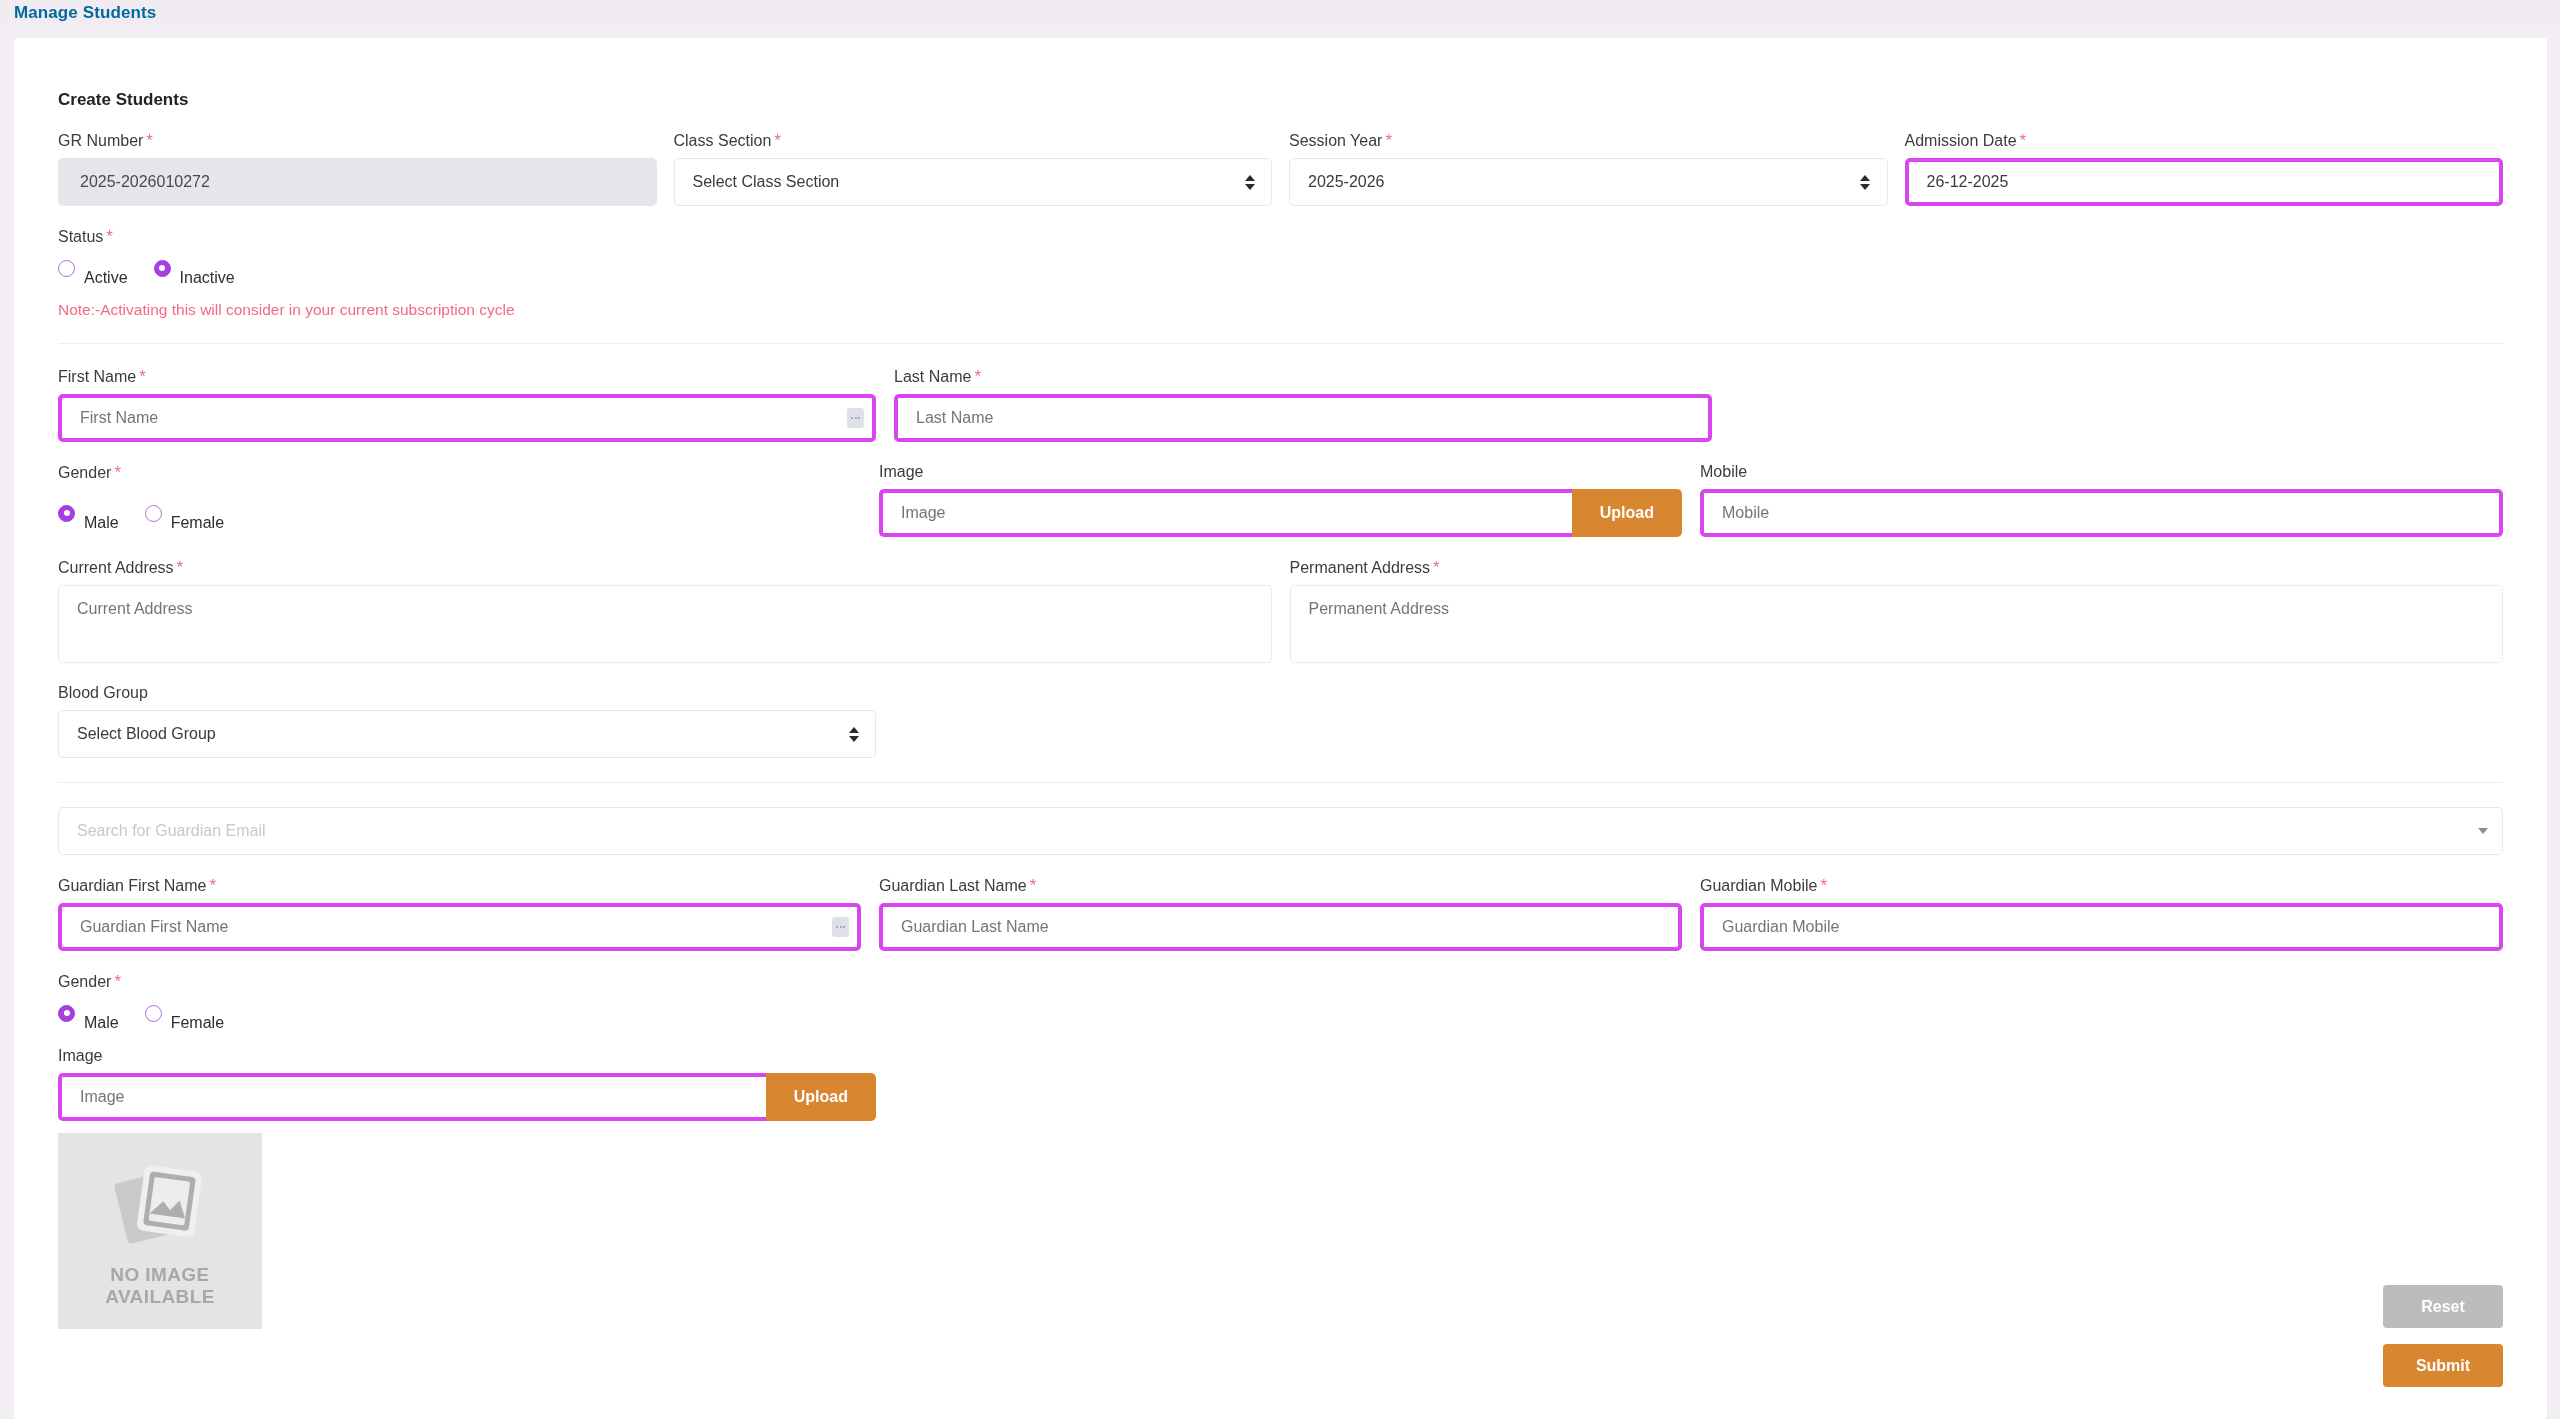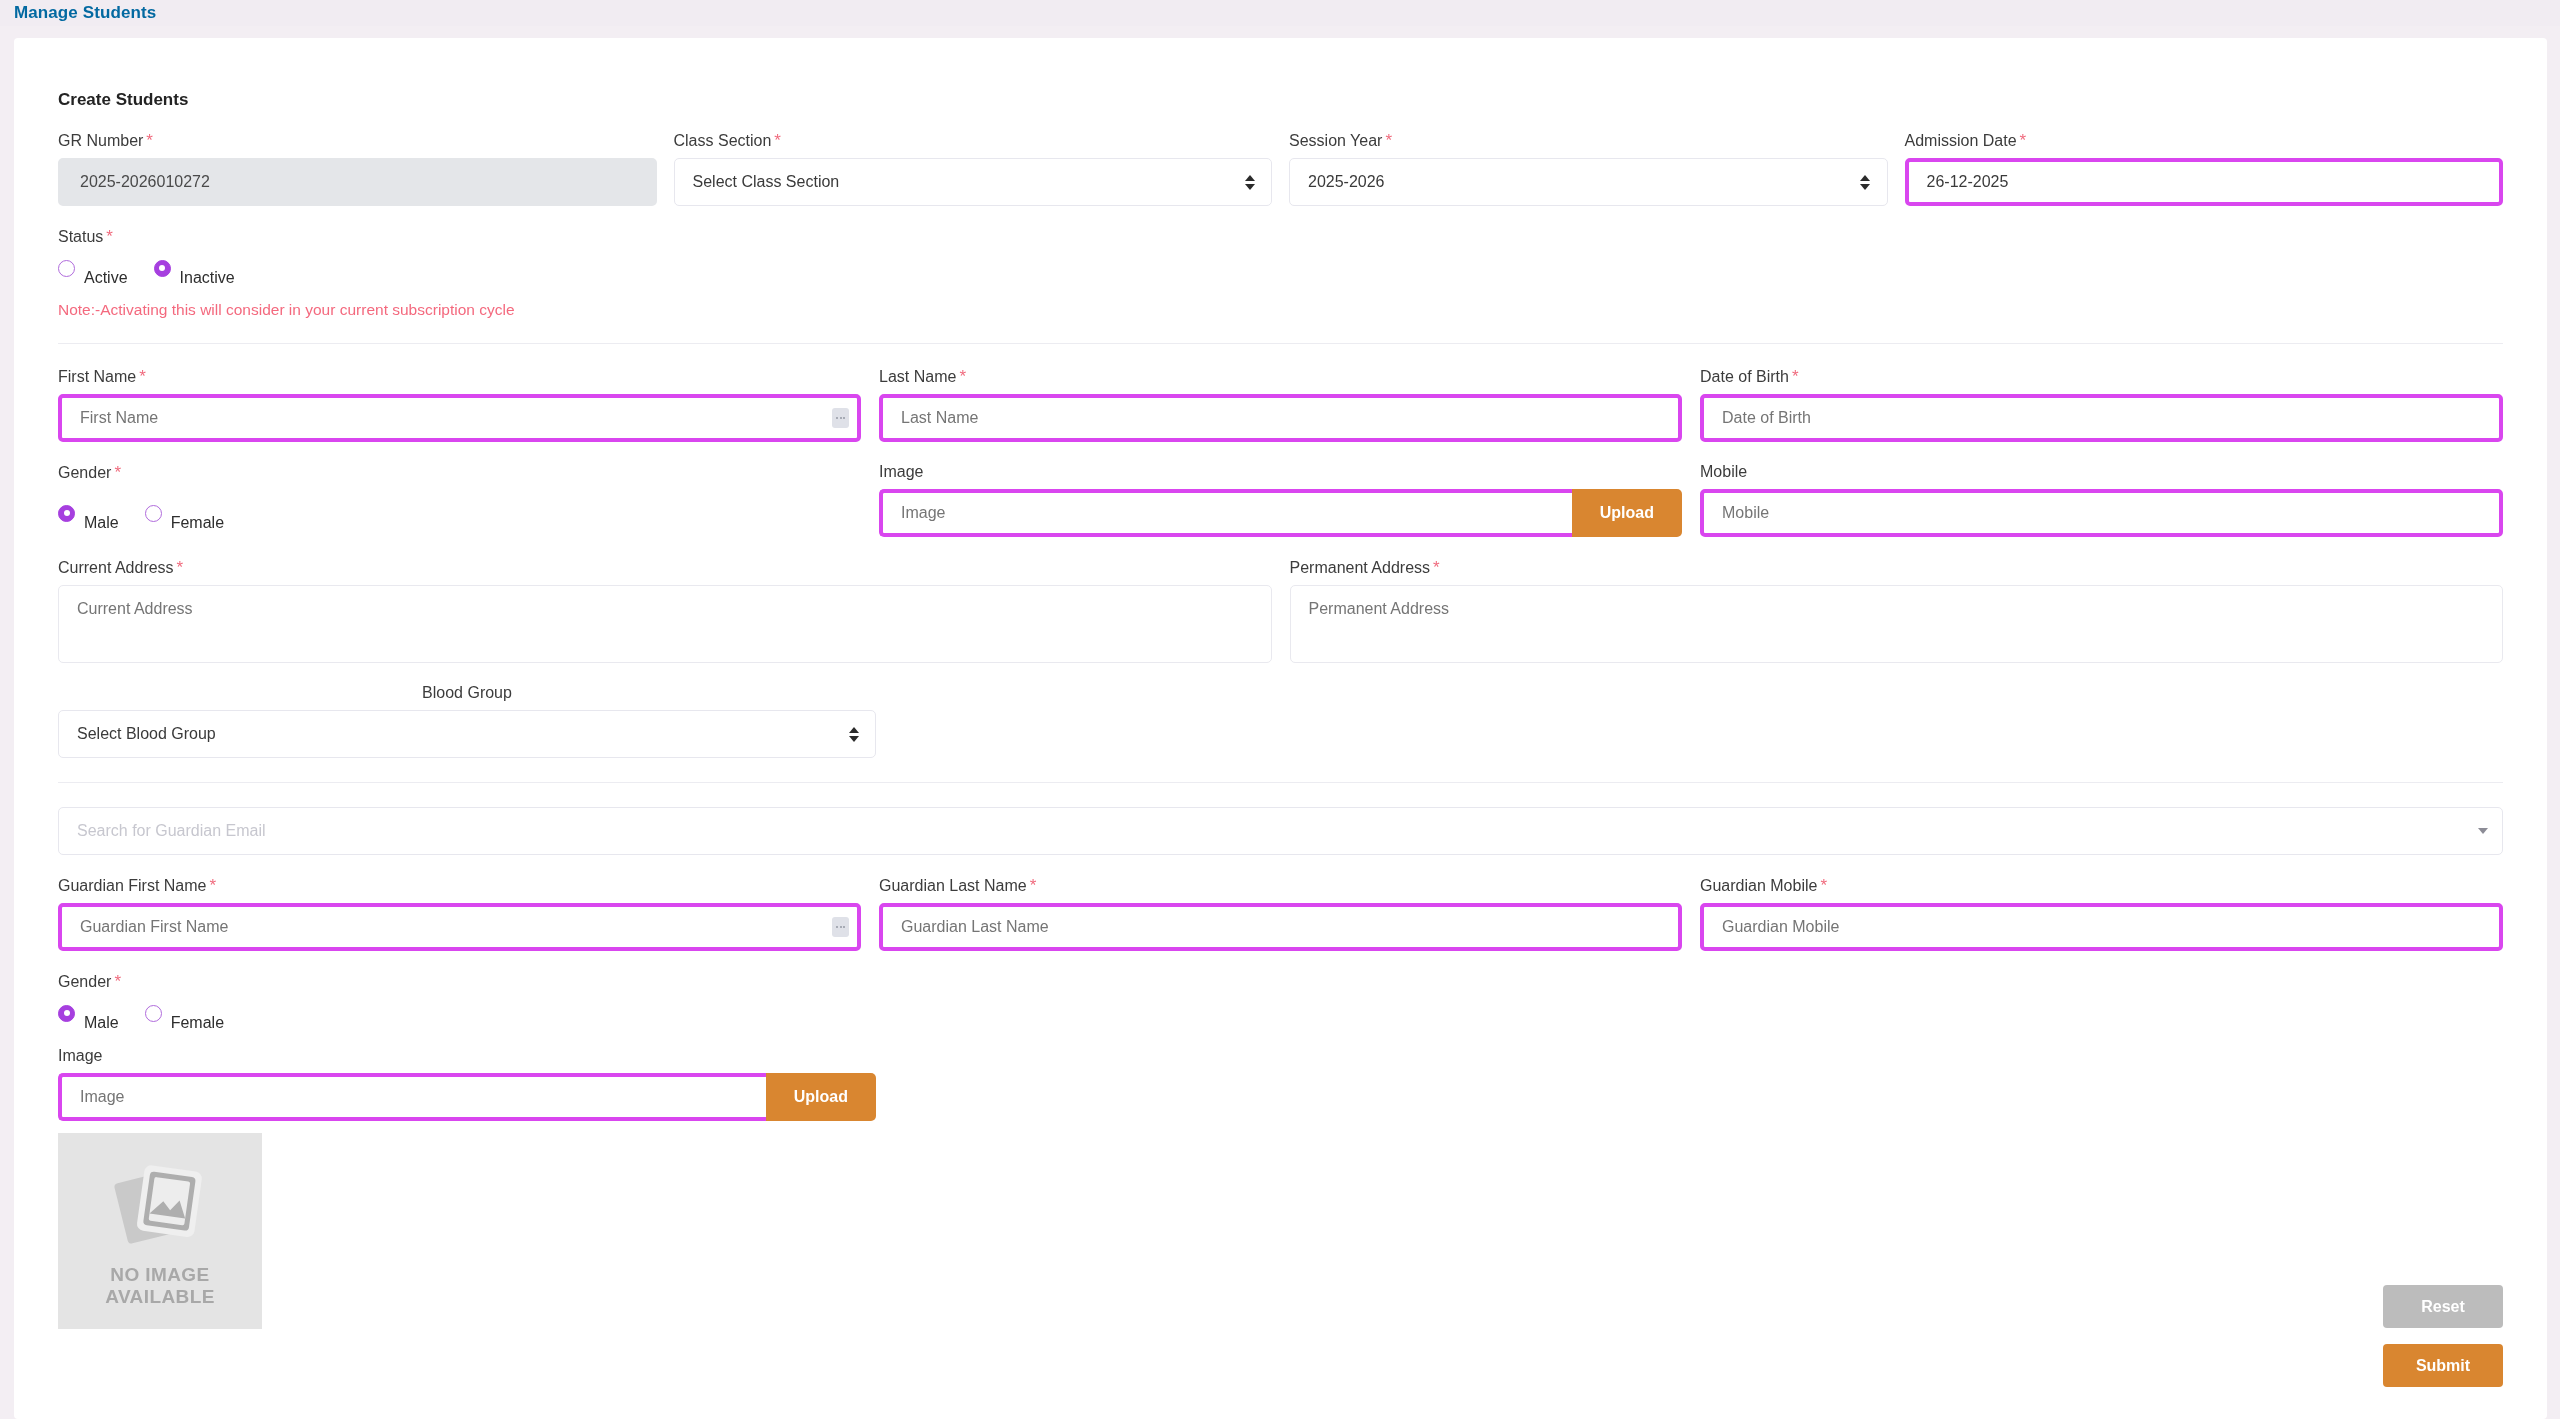--- a/index.html
+++ b/index.html
@@ -339,24 +339,20 @@
               <span></span>
               <span></span>
               <span></span>
             </span>
         </div>
       </div>
       <div class="field" style="width:818px; margin-right:18px;">
         <span class="label"><span>Last Name</span><span class="req">*</span></span>
         <input class="ctl" type="text" placeholder="Last Name" style="">
       </div>
-      <div class="field" style="width:818px;">
-        <span class="label"><span>Date of Birth</span><span class="req">*</span></span>
-        <input class="ctl" type="text" placeholder="Date of Birth" style="">
-      </div>
     </div>
 
     <div class="row" style="margin-top:22px;">
       <div class="field" style="width:818px; margin-right:18px;">
         <span class="label"><span>Gender</span><span class="req">*</span></span>
         <div class="radio-row" style="margin-top:10px;">
           <div class="radio-item">
             <span class="radio checked"></span>
             <span class="radio-label">Male</span>
           </div>
@@ -386,21 +382,21 @@
         <span class="label"><span>Current Address</span><span class="req">*</span></span>
         <textarea class="ta" placeholder="Current Address" style=""></textarea>
       </div>
       <div class="field" style="width:1240px;">
         <span class="label"><span>Permanent Address</span><span class="req">*</span></span>
         <textarea class="ta" placeholder="Permanent Address" style=""></textarea>
       </div>
     </div>
 
     <div class="row" style="margin-top:22px;">
-      <div class="field" style="width:818px;text-align:center;">
+      <div class="field" style="width:818px;">
         <span class="label">Blood Group</span>
         <div class="select-ctl">
           <span>Select Blood Group</span>
           <span class="caret">
               <i class="up"></i>
               <i class="down"></i>
             </span>
         </div>
       </div>
     </div>

